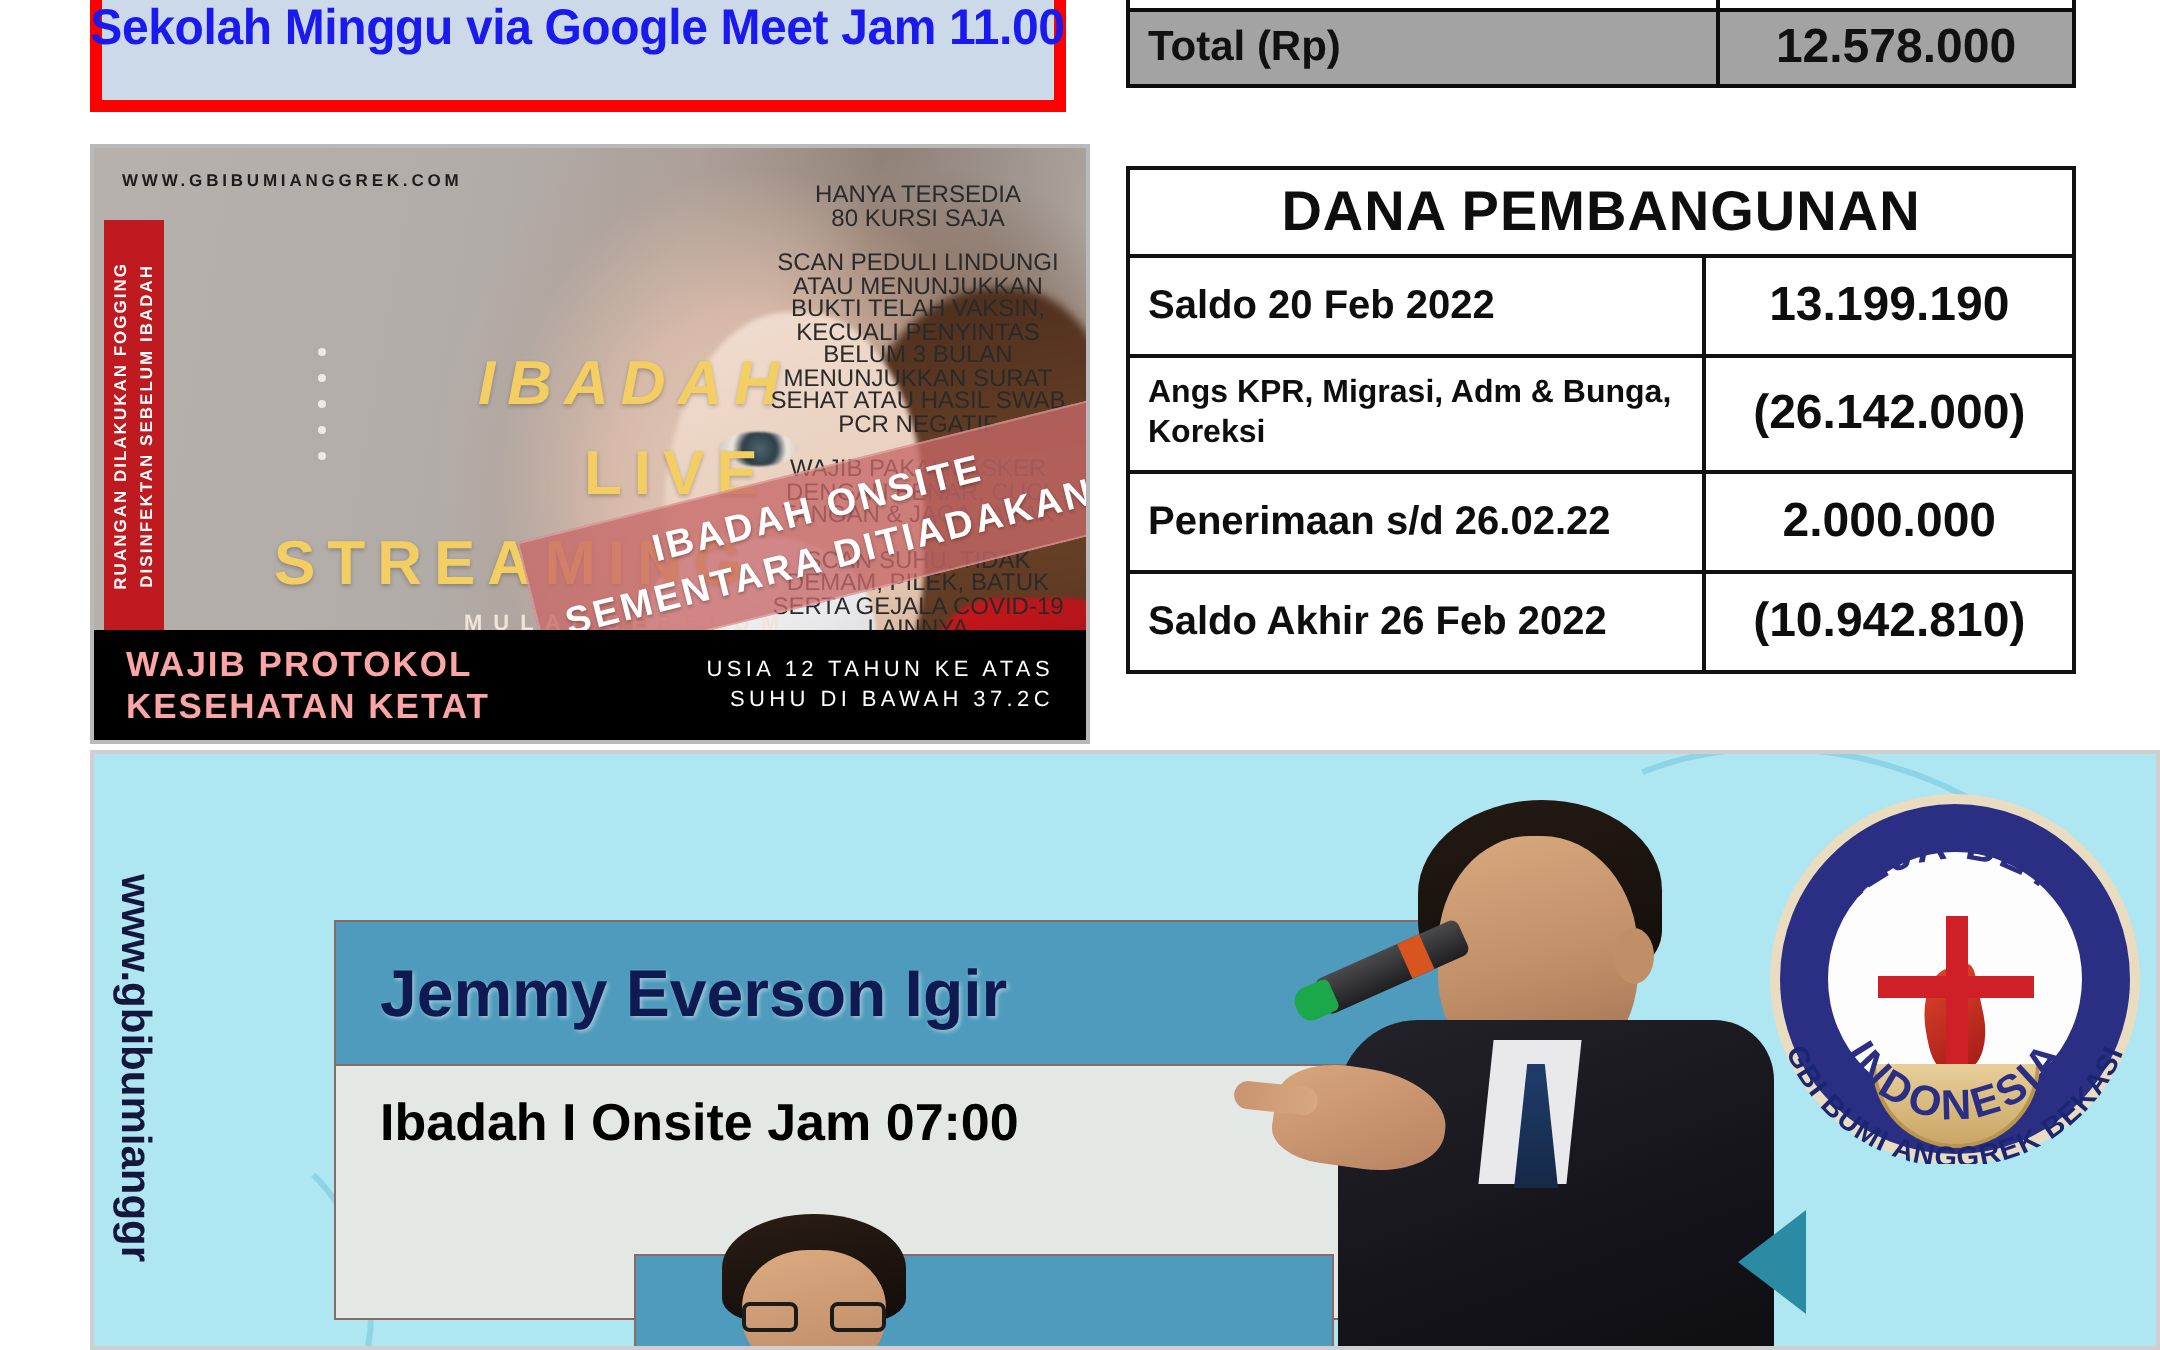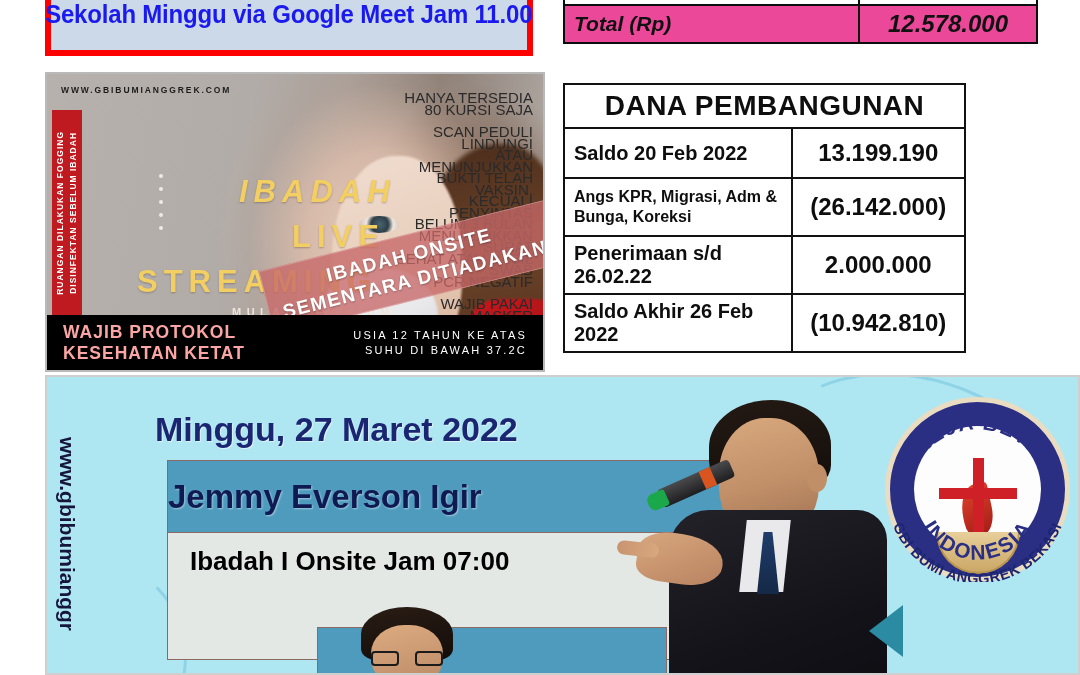--- a/index.html
+++ b/index.html
@@ -114,21 +114,21 @@
     position:absolute; left:278px; top:255px; width:73px; height:40px;
     background:#0d0a10; border:1px solid #2a2430;
   }
   .thumbnail-box::after{
     content:""; position:absolute; left:24px; top:17px; width:24px; height:5px;
     background: linear-gradient(90deg,#3a3040,#9b8f9f);
     border-radius:2px;
   }
   .right-notes {
     position:absolute; right:10px; top:18px; width:148px;
-    text-align:right; color:#2a2a2a; font-size:15px; line-height:11.5px;
+    text-align:center; color:#2a2a2a; font-size:12px; line-height:11.5px;
   }
   .right-notes p { margin-bottom: 11px; }
   .poster-bottom {
     position:absolute; left:0; bottom:0; width:100%; height:55px;
     background:#000;
     display:flex; align-items:center; justify-content:space-between;
     padding: 0 16px;
   }
   .pb-left { color:#fca5a5; font-size:17.5px; font-weight:bold; line-height:21px; letter-spacing:1px; }
   .pb-right { color:#fff; font-size:11px; font-weight:normal; line-height:15px; letter-spacing:2.2px; text-align:right; }
@@ -149,24 +149,24 @@
     position:absolute; left:563px; top:-34px; width:475px;
     border-collapse: collapse;
   }
   .tbl-top td {
     border: 2px solid #0d0d0d;
     padding: 4px 9px;
     font-size: 21px; font-weight: bold; color:#111;
     height: 38px;
   }
   .tbl-top .num { text-align:center; width:178px; font-size:24px; }
-  .row-total td { background:#ec4899;font-style:italic; }
+  .row-total td { background:#a3a3a3; }
 
   .tbl-main {
-    position:absolute; left:563px; top:83px; width:403px;
+    position:absolute; left:563px; top:83px; width:475px;
     border-collapse: collapse;
     background:#fff;
   }
   .tbl-main td {
     border: 2px solid #111;
     padding: 5px 9px;
     color: #0e0e0e;
   }
   .tbl-title {
     text-align:center; font-size:28px; font-weight:bold;
@@ -197,21 +197,21 @@
     color:#1b2673; font-weight:bold; font-size:34px;
     text-shadow: 1px 1px 1px rgba(255,255,255,.6);
   }
   .name-card {
     position:absolute; left:120px; top:83px; width:585px; height:200px;
     background:#e3e8e5; border:1px solid #8a6a62;
   }
   .name-bar {
     width:100%; height:72px; background:#4e9bbd;
     border-bottom:1px solid #8a6a62;
-    display:flex; align-items:center; 
+    display:flex; align-items:center; padding-left:22px;
   }
   .name-bar span {
     color:#101a52; font-weight:bold; font-size:33px;
     text-shadow: 1px 1px 2px rgba(255,255,255,.45);
   }
   .card-line {
     padding: 12px 0 0 22px;
     color:#000000; font-weight:bold; font-size:26px; line-height:33px;
   }
   .person {
@@ -441,21 +441,20 @@
       <td class="val small">(10.942.810)</td>
     </tr>
   </tbody>
     </table>
 
   <div class="banner">
     <div class="swoosh"></div>
     <div class="swoosh2"></div>
 
     <div class="banner-url">www.gbibumianggr</div>
-    <div class="banner-date">Minggu, 27 Maret 2022</div>
 
     <div class="name-card">
       <div class="name-bar">
         <span>Jemmy Everson Igir</span>
       </div>
       <div class="card-line">
         <div>Ibadah I Onsite Jam 07:00</div>
       </div>
     </div>
 

